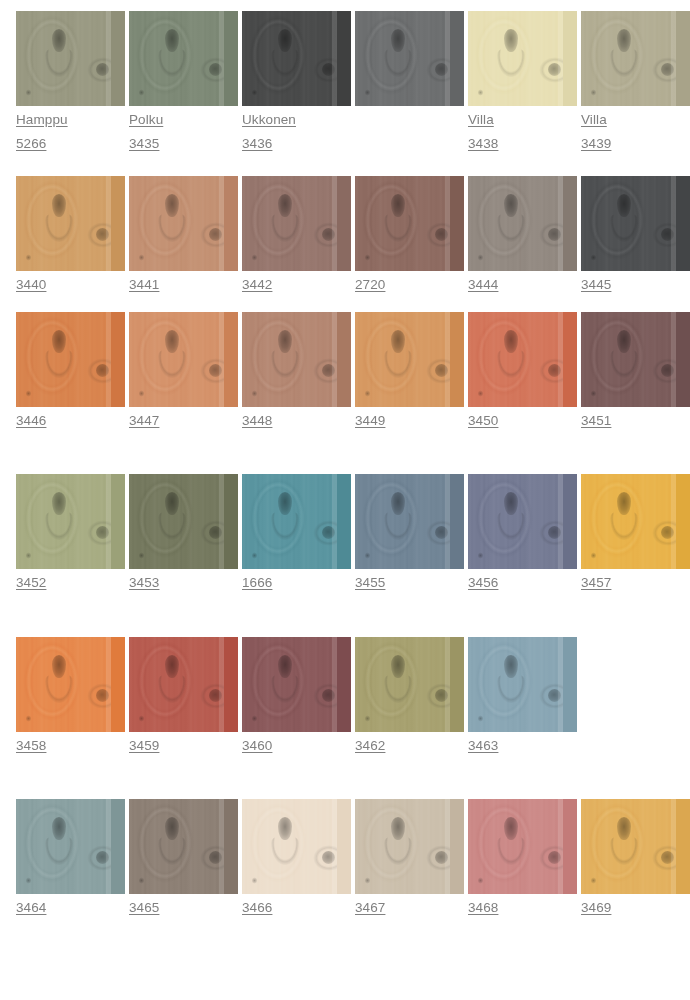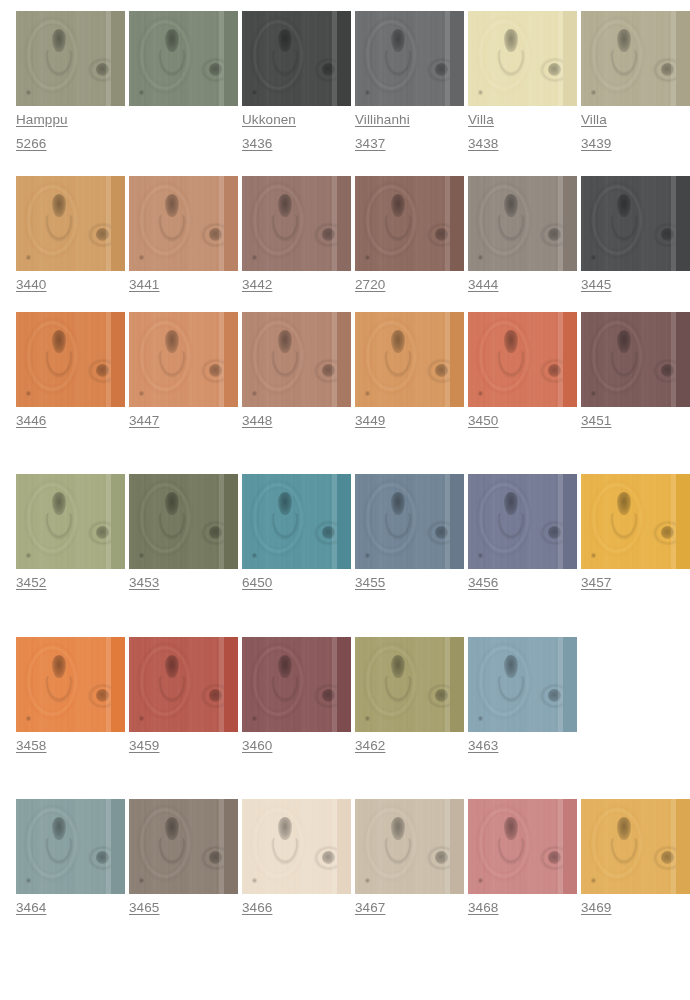--- a/index.html
+++ b/index.html
@@ -185,20 +185,24 @@
       <a class="swatch-cell" href="#">
         <div class="swatch-chip" style="background: rgb(126, 138, 119);">
           <div class="wood-base" style="background: rgb(126, 138, 119);"></div>
           <div class="wood-grain"></div>
           <div class="wood-arc"></div>
           <div class="knot knot-top"></div>
           <div class="knot knot-mid"></div>
           <div class="knot knot-small"></div>
           <div class="wood-band-right" style="background: rgb(116, 128, 109); mix-blend-mode: normal; opacity: 1;"></div>
         </div>
+        <div class="swatch-labels">
+          <span class="swatch-name">Polku</span>
+          <span class="swatch-code">3435</span>
+        </div>
       </a>
       <a class="swatch-cell" href="#">
         <div class="swatch-chip" style="background: rgb(74, 75, 75);">
           <div class="wood-base" style="background: rgb(74, 75, 75);"></div>
           <div class="wood-grain"></div>
           <div class="wood-arc"></div>
           <div class="knot knot-top"></div>
           <div class="knot knot-mid"></div>
           <div class="knot knot-small"></div>
           <div class="wood-band-right" style="background: rgb(63, 64, 64); mix-blend-mode: normal; opacity: 1;"></div>
@@ -211,24 +215,20 @@
       <a class="swatch-cell" href="#">
         <div class="swatch-chip" style="background: rgb(110, 112, 113);">
           <div class="wood-base" style="background: rgb(110, 112, 113);"></div>
           <div class="wood-grain"></div>
           <div class="wood-arc"></div>
           <div class="knot knot-top"></div>
           <div class="knot knot-mid"></div>
           <div class="knot knot-small"></div>
           <div class="wood-band-right" style="background: rgb(99, 101, 102); mix-blend-mode: normal; opacity: 1;"></div>
         </div>
-        <div class="swatch-labels">
-          <span class="swatch-name">Villihanhi</span>
-          <span class="swatch-code">3437</span>
-        </div>
       </a>
       <a class="swatch-cell" href="#">
         <div class="swatch-chip" style="background: rgb(232, 224, 181);">
           <div class="wood-base" style="background: rgb(232, 224, 181);"></div>
           <div class="wood-grain"></div>
           <div class="wood-arc"></div>
           <div class="knot knot-top"></div>
           <div class="knot knot-mid"></div>
           <div class="knot knot-small"></div>
           <div class="wood-band-right" style="background: rgb(222, 214, 170); mix-blend-mode: normal; opacity: 1;"></div>
@@ -459,21 +459,21 @@
         <div class="swatch-chip" style="background: rgb(91, 150, 161);">
           <div class="wood-base" style="background: rgb(91, 150, 161);"></div>
           <div class="wood-grain"></div>
           <div class="wood-arc"></div>
           <div class="knot knot-top"></div>
           <div class="knot knot-mid"></div>
           <div class="knot knot-small"></div>
           <div class="wood-band-right" style="background: rgb(78, 138, 149); mix-blend-mode: normal; opacity: 1;"></div>
         </div>
         <div class="swatch-labels">
-          <span class="swatch-code">6450</span>
+          <span class="swatch-code">1666</span>
         </div>
       </a>
       <a class="swatch-cell" href="#">
         <div class="swatch-chip" style="background: rgb(114, 134, 151);">
           <div class="wood-base" style="background: rgb(114, 134, 151);"></div>
           <div class="wood-grain"></div>
           <div class="wood-arc"></div>
           <div class="knot knot-top"></div>
           <div class="knot knot-mid"></div>
           <div class="knot knot-small"></div>

